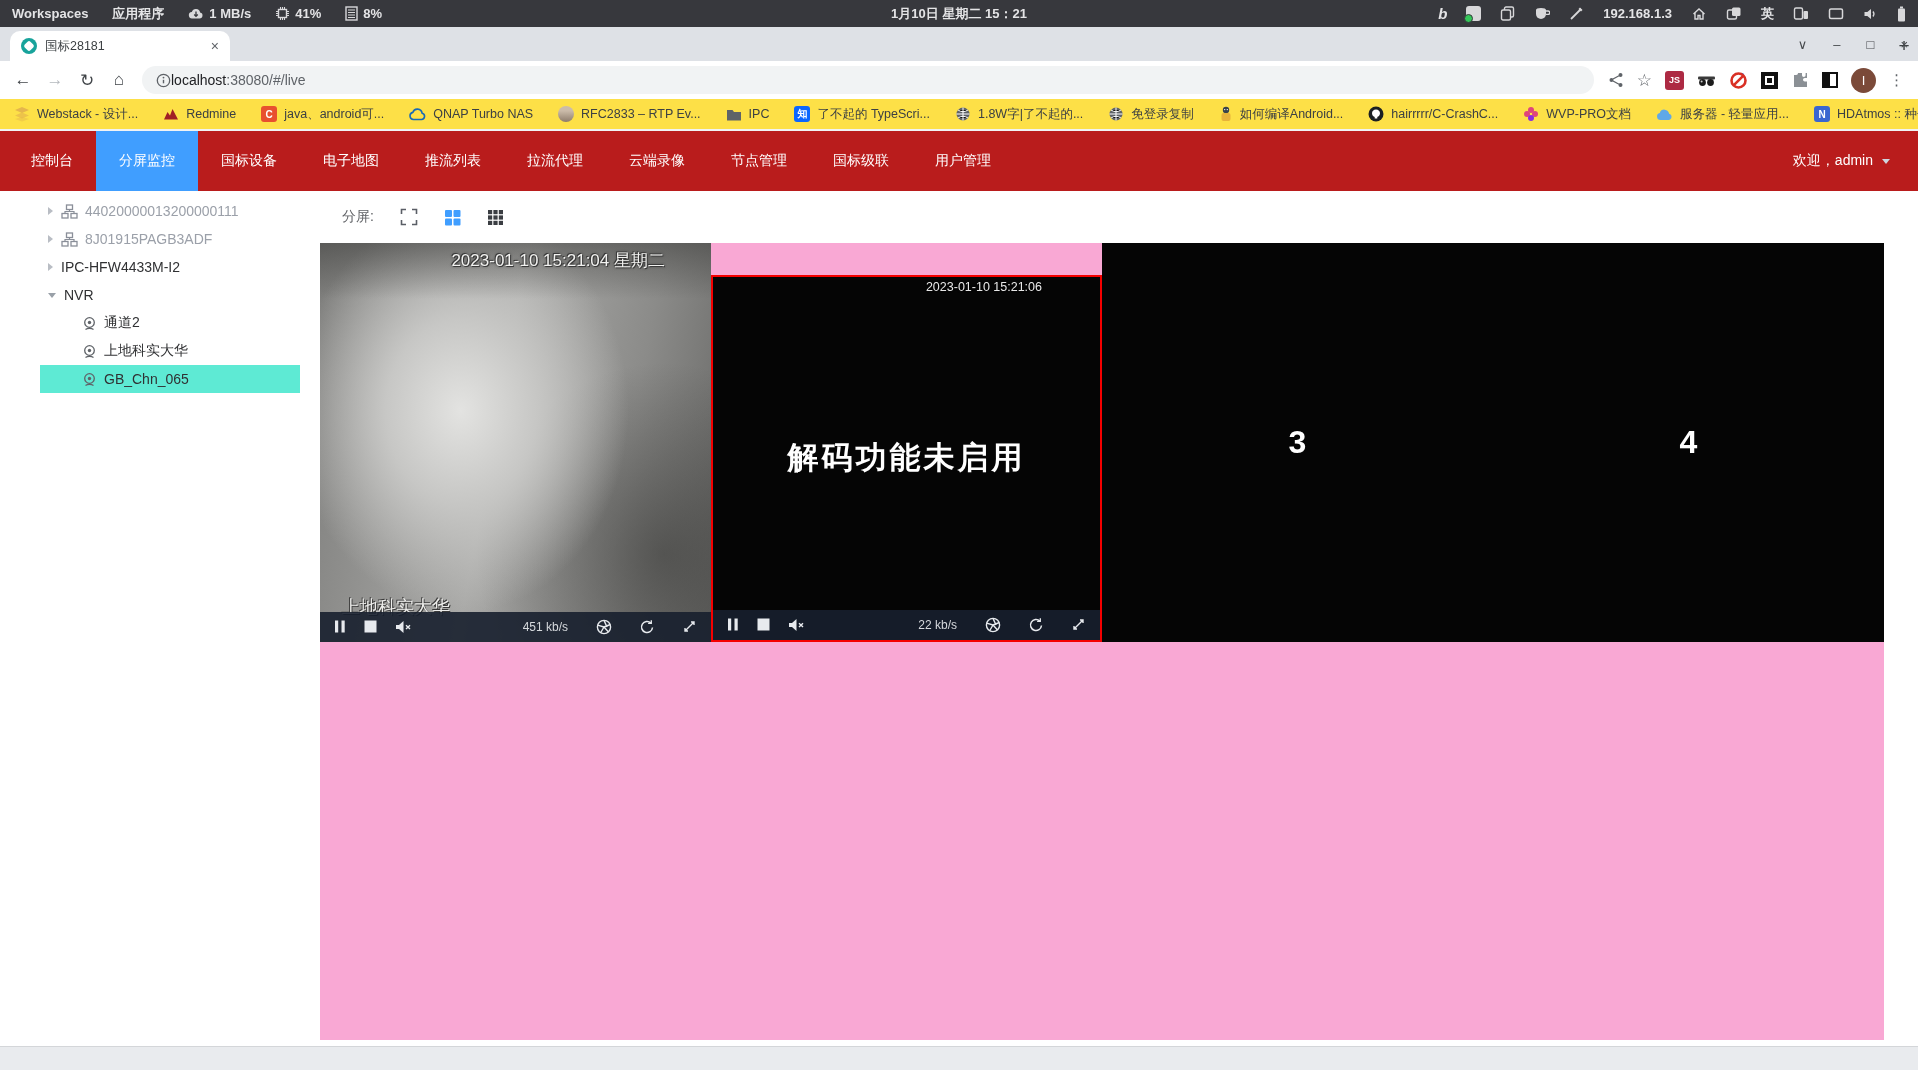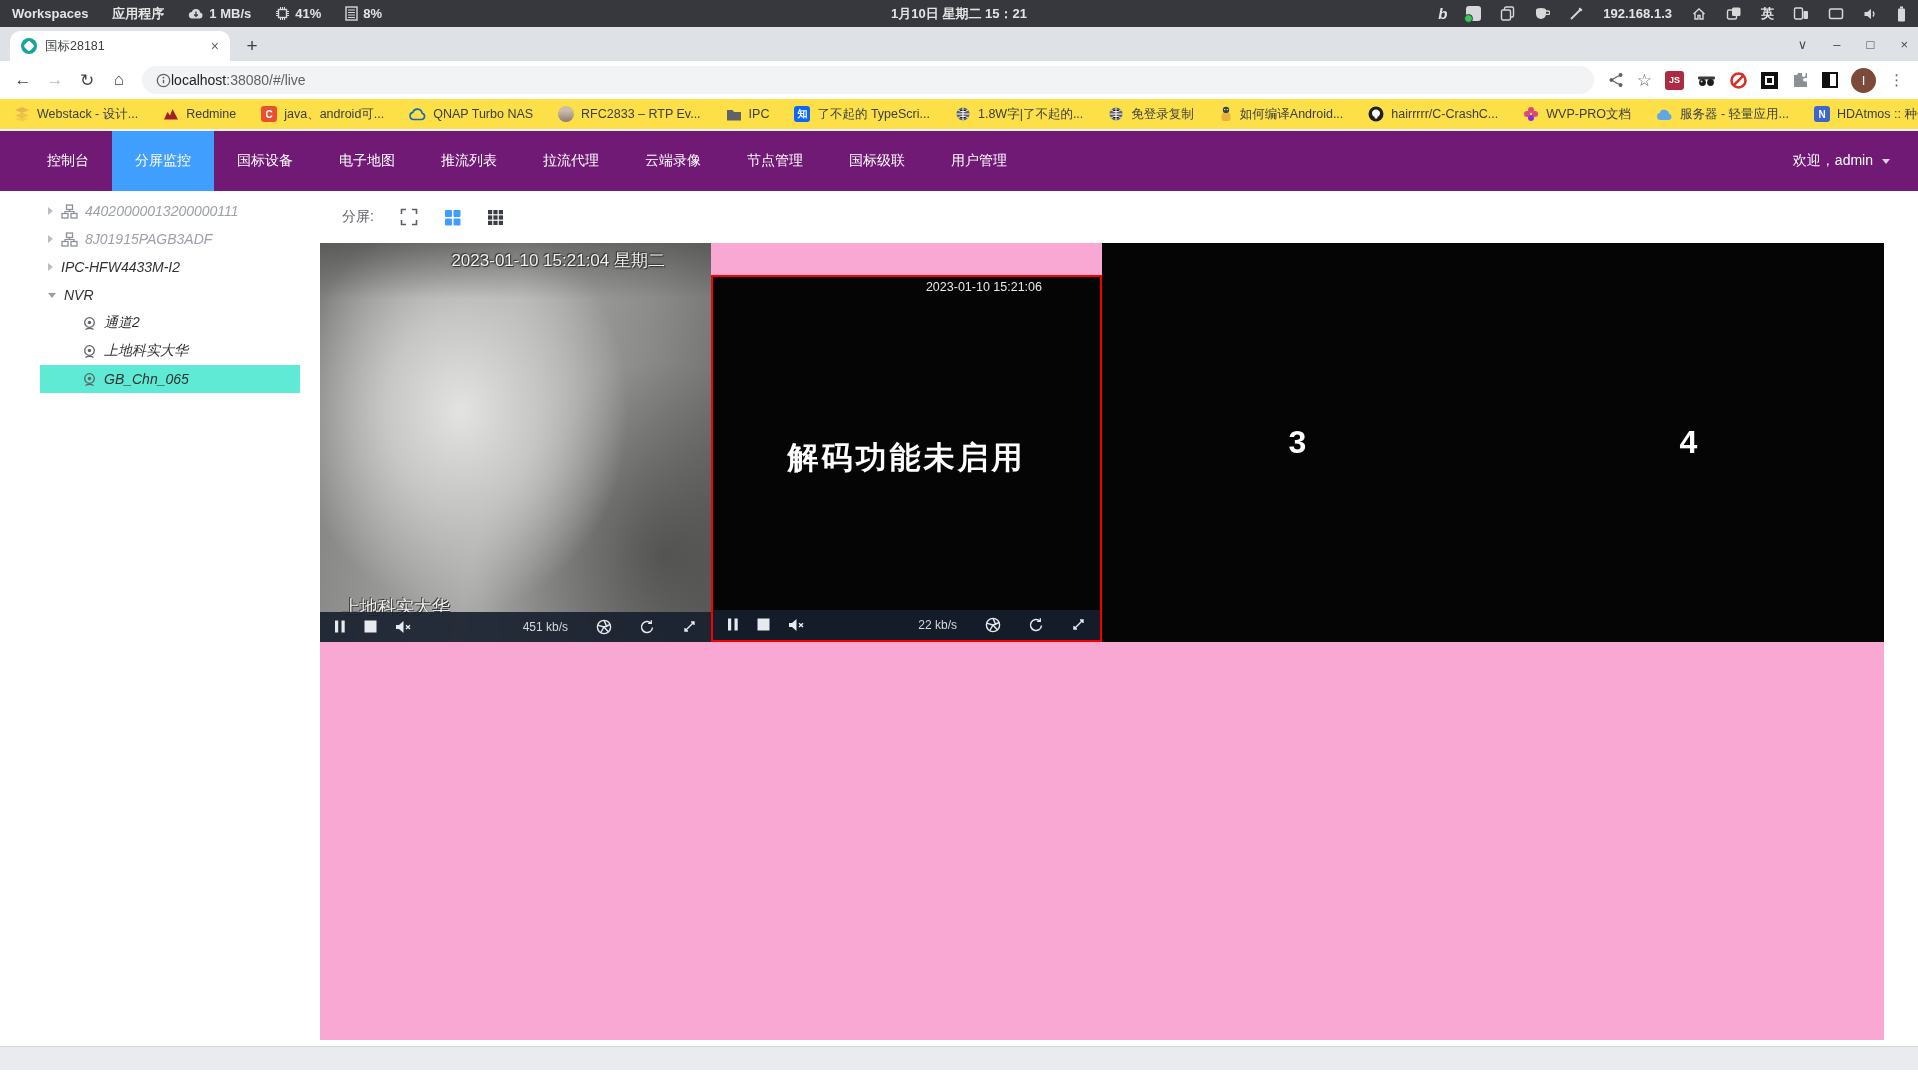--- a/index.html
+++ b/index.html
@@ -15,21 +15,21 @@
   .sys-right { margin-left:auto; display:flex; align-items:center; gap:19px; }
   .tray-ic { display:flex; align-items:center; }
   .tray-ic svg { display:block; }
   .bing-b { font-style:italic; font-weight:700; font-size:15px; }
   .app-dot { position:relative; width:15px; height:15px; background:#d8d8da; border-radius:3px; }
   .app-dot::after { content:""; position:absolute; left:-2px; bottom:-2px; width:7px; height:7px;
                     border-radius:50%; background:#34c759; border:1px solid #37383d; }
   .lang-badge { font-size:13px; font-weight:700; }
 
   
-  .tabstrip { height:34px; background:#dee1e6; display:flex; align-items:flex-end; padding-left:10px; position:relative; }
+  .tabstrip { height:34px; background:#dee1e6; display:flex; align-items:flex-end; padding-left:10px; position:relative;justify-content:space-between; }
   .tab { width:220px; height:30px; background:#fff; border-radius:10px 10px 0 0; display:flex;
          align-items:center; gap:8px; padding:0 8px 0 11px; font-size:12.5px; color:#3c4043; }
   .favicon { width:16px; height:16px; border-radius:50%; background:#18a39b; position:relative; flex:none; }
   .favicon::after { content:""; position:absolute; left:4px; top:4px; width:8px; height:8px;
                     background:#fff; border-radius:2px; transform:rotate(45deg); }
   .tab-title { flex:1; white-space:nowrap; overflow:hidden; }
   .tab-close { color:#5f6368; font-size:14px; padding:0 3px; }
   .newtab { width:28px; height:28px; margin:0 0 1px 8px; display:flex; align-items:center;
             justify-content:center; font-size:19px; color:#3c4043; }
   .win-controls { position:absolute; right:10px; top:0; height:34px; display:flex; align-items:center;
@@ -55,31 +55,31 @@
 
   
   .bookmarks { height:32px; background:#fde047; border-bottom:2px solid #f1f3f4; display:flex;
                align-items:center; padding:0 14px; gap:25px; font-size:12.5px; color:#3c4043; }
   .bm { display:flex; align-items:center; gap:7px; white-space:nowrap; }
   .bm-badge { width:16px; height:16px; border-radius:3px; color:#fff; font-size:10px; font-weight:700;
               display:flex; align-items:center; justify-content:center; flex:none; }
   .bm-circle { width:16px; height:16px; border-radius:50%; flex:none; }
 
   
-  .navbar { height:60px; background:#701a75; display:flex; align-items:center; color:#fff; font-size:14px; padding-left:24px; }
+  .navbar { height:60px; background:#b91c1c; display:flex; align-items:center; color:#fff; font-size:14px; padding-left:8px; }
   .nav-tab { padding:0 23px; height:60px; display:flex; align-items:center; cursor:pointer; }
   .nav-tab.active { background:#409eff; }
   .welcome { margin-left:auto; padding-right:28px; display:flex; align-items:center; gap:9px; }
   .caret-down-sm { width:0; height:0; border-left:4px solid transparent; border-right:4px solid transparent; border-top:5px solid #cfd6de; }
 
   
   .content { display:flex; height:887px; background:#fff; }
   .sidebar { width:320px; flex:none; background:#fff; }
   .sb-title { text-align:center; font-size:16px; color:#303133; padding:17px 0 16px; }
-  .tree { margin:6px 20px 0 40px; font-size:14px;font-style:italic; }
+  .tree { margin:6px 20px 0 40px; font-size:14px; }
   .tree-row { height:28px; display:flex; align-items:center; gap:7px; padding-left:8px; color:#303133; }
   .tree-row.child { padding-left:42px; }
   .tree-row.selected { background:#5eead4; }
   .tree-label.offline { color:#9ba0a9; }
   .caret-r { width:0; height:0; border-top:4px solid transparent; border-bottom:4px solid transparent;
              border-left:5px solid #b9bdc4; flex:none; margin-right:1px; }
   .caret-d { width:0; height:0; border-left:4px solid transparent; border-right:4px solid transparent;
              border-top:5px solid #99a0a8; flex:none; margin-right:1px; }
 
   .main { flex:1; position:relative; }

